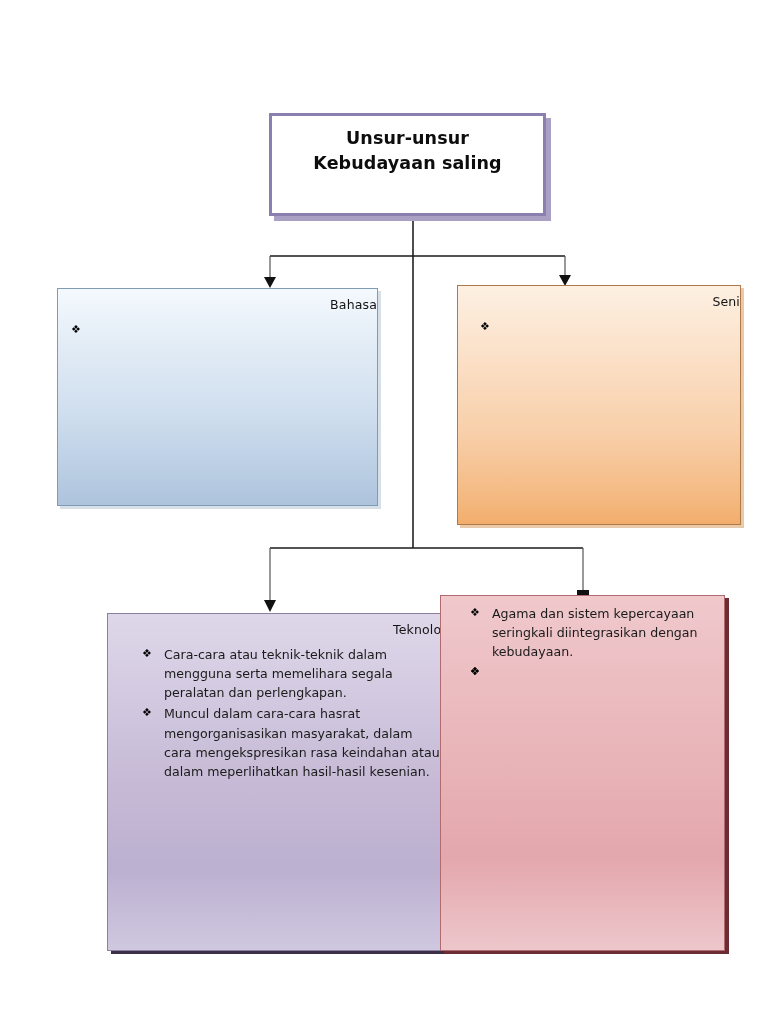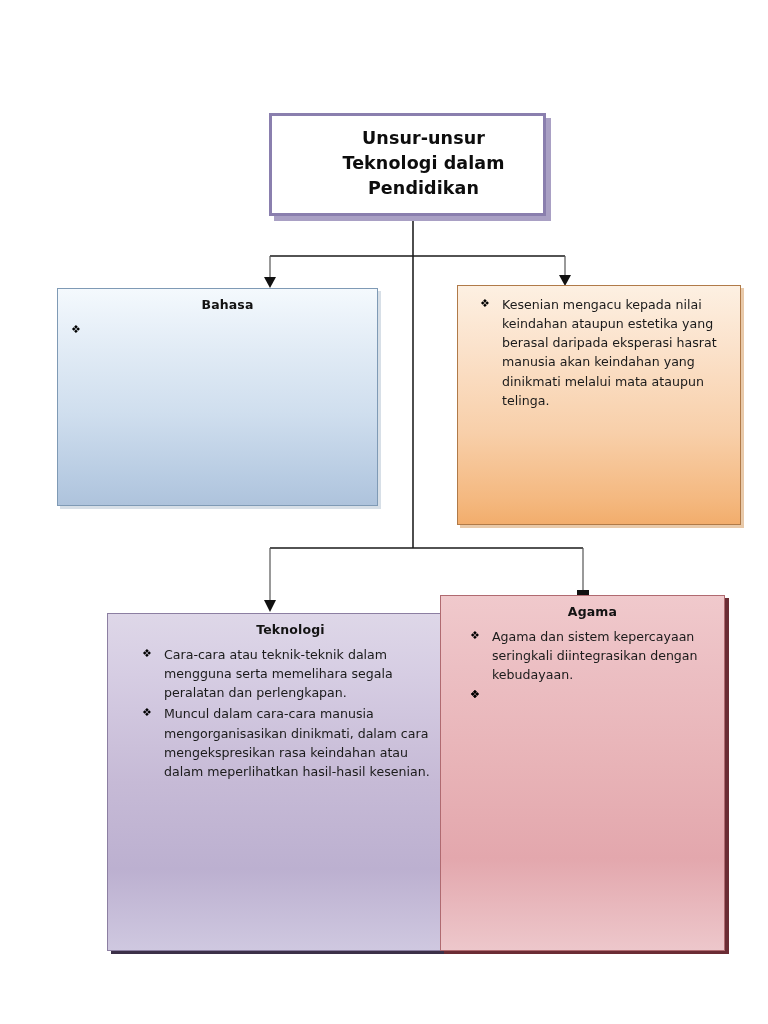--- a/index.html
+++ b/index.html
@@ -35,40 +35,40 @@
     top: 113px;
     width: 277px;
     height: 103px;
     background: #ffffff;
     border: 3px solid #8a7fae;
     box-sizing: border-box;
     box-shadow: 5px 5px 0 0 #a9a0c4;
   }
   .title-text {
     position: absolute;
-    left: 16px;
+    left: 0;
     top: 10px;
     width: 100%;
     text-align: center;
     font-size: 17.5px;
     font-weight: bold;
     color: #0d0d0d;
     line-height: 1.42;
     letter-spacing: 0.1px;
   }
   
   .node {
     position: absolute;
     box-sizing: border-box;
     overflow: hidden;
   }
   .node-title {
-    text-align: center;
+    text-align: right;
     font-size: 12.5px;
-    font-weight: bold;
+    font-weight: normal;
     color: #131313;
     padding-top: 8px;
     letter-spacing: 0.15px;
     margin-left: 20px;
   }
   .node-list {
     margin: 0;
     padding: 0;
     list-style: none;
   }
@@ -164,59 +164,57 @@
     <path d="M270,548 L270,600" stroke="#555" stroke-width="1.2" fill="none"></path>
     <path d="M264,600 L276,600 L270,612 Z" fill="#111"></path>
 
     <path d="M583,548 L583,592" stroke="#555" stroke-width="1.2" fill="none"></path>
     <rect x="577" y="590" width="12" height="5" fill="#111"></rect>
   </svg>
 
   <div class="title-box">
     <div class="title-text">
       <div>Unsur-unsur</div>
-      <div>Teknologi dalam</div>
-      <div>Pendidikan</div>
+      <div>Kebudayaan saling</div>
     </div>
   </div>
 
   <div class="node" id="node-bahasa">
     <div class="node-title">Bahasa</div>
     <ul class="node-list">
       <li class="node-item">
         <span class="bullet">❖</span>
       </li>
     </ul>
   </div>
 
   <div class="node" id="node-seni">
-    <ul class="node-list">
-      <li class="node-item">
-        <span class="bullet">❖</span>
-        <span>Kesenian mengacu kepada nilai keindahan ataupun estetika yang berasal daripada eksperasi hasrat manusia akan keindahan yang dinikmati melalui mata ataupun telinga.</span>
+    <div class="node-title">Seni</div>
+    <ul class="node-list">
+      <li class="node-item">
+        <span class="bullet">❖</span>
       </li>
     </ul>
   </div>
 
   <div class="node" id="node-teknologi">
     <div class="node-title">Teknologi</div>
     <ul class="node-list">
       <li class="node-item">
         <span class="bullet">❖</span>
         <span>Cara-cara atau teknik-teknik dalam mengguna serta memelihara segala peralatan dan perlengkapan.</span>
       </li>
       <li class="node-item">
         <span class="bullet">❖</span>
-        <span>Muncul dalam cara-cara manusia mengorganisasikan dinikmati, dalam cara mengekspresikan rasa keindahan atau dalam meperlihatkan hasil-hasil kesenian.</span>
+        <span>Muncul dalam cara-cara hasrat mengorganisasikan masyarakat, dalam cara mengekspresikan rasa keindahan atau dalam meperlihatkan hasil-hasil kesenian.</span>
       </li>
     </ul>
   </div>
 
   <div class="node" id="node-agama">
-    <div class="node-title">Agama</div>
     <ul class="node-list">
       <li class="node-item">
         <span class="bullet">❖</span>
         <span>Agama dan sistem kepercayaan seringkali diintegrasikan dengan kebudayaan.</span>
       </li>
       <li class="node-item">
         <span class="bullet">❖</span>
       </li>
       <li class="node-item">
         <span class="bullet">❖</span>

